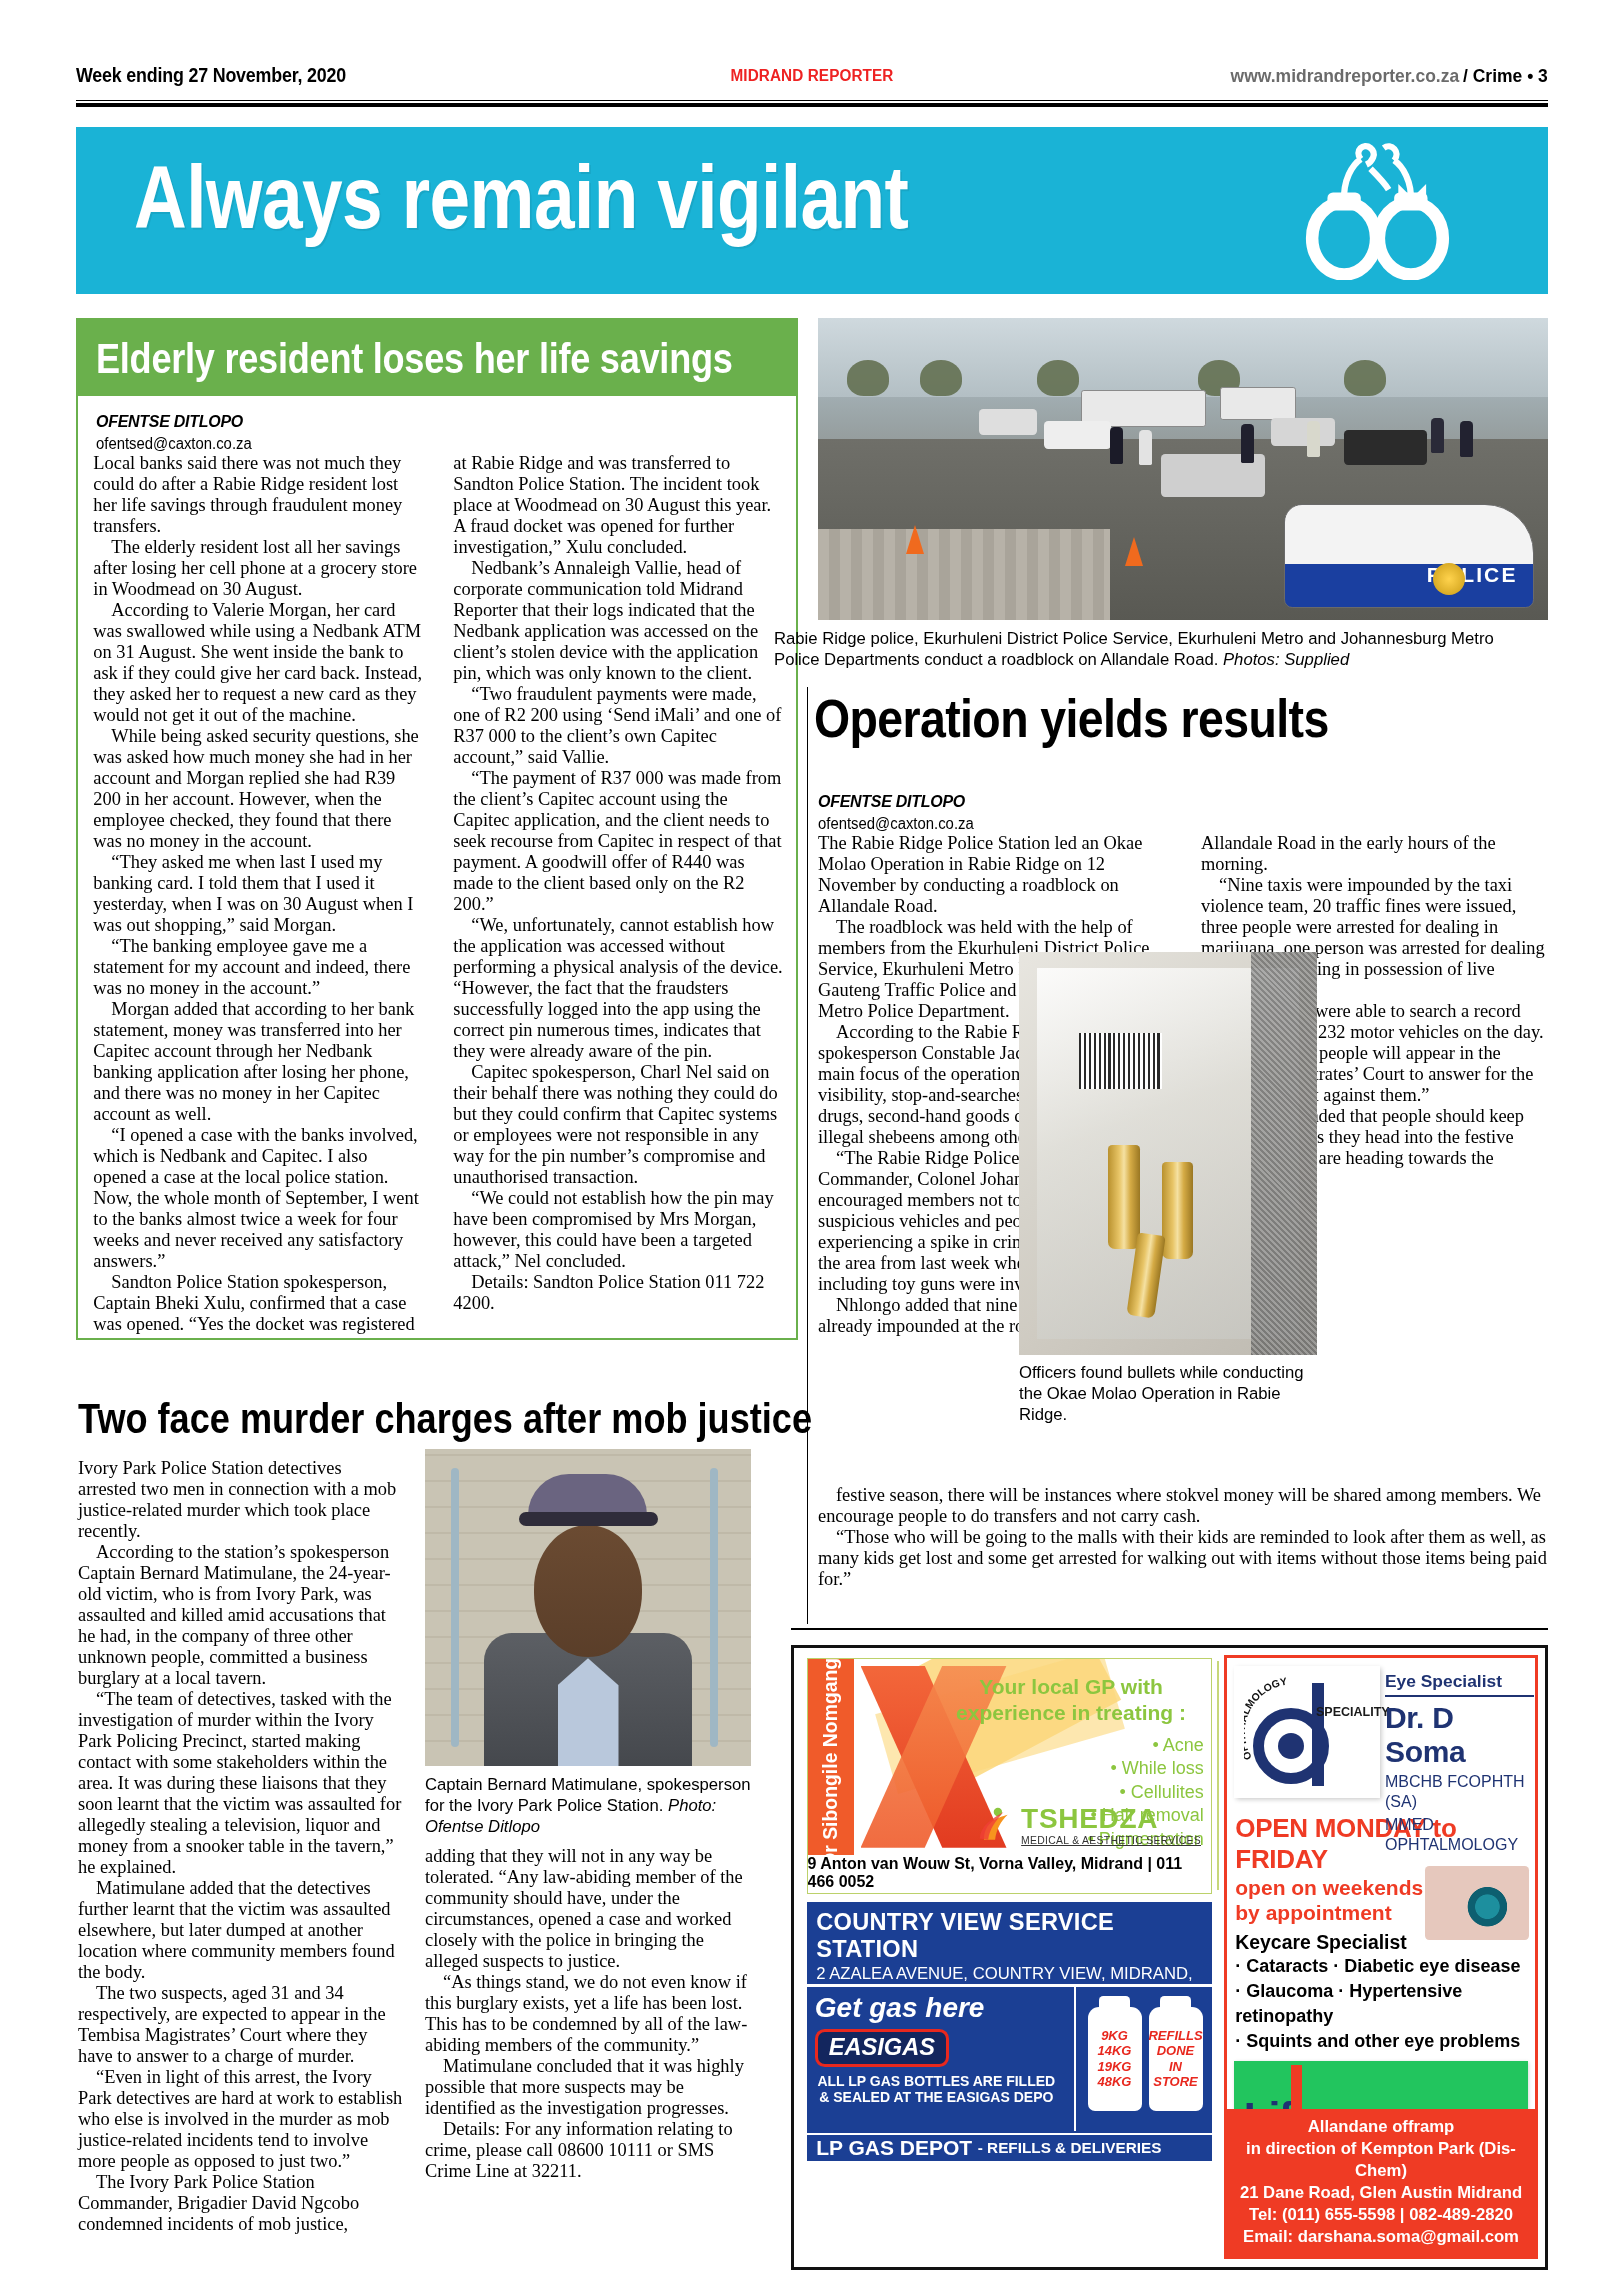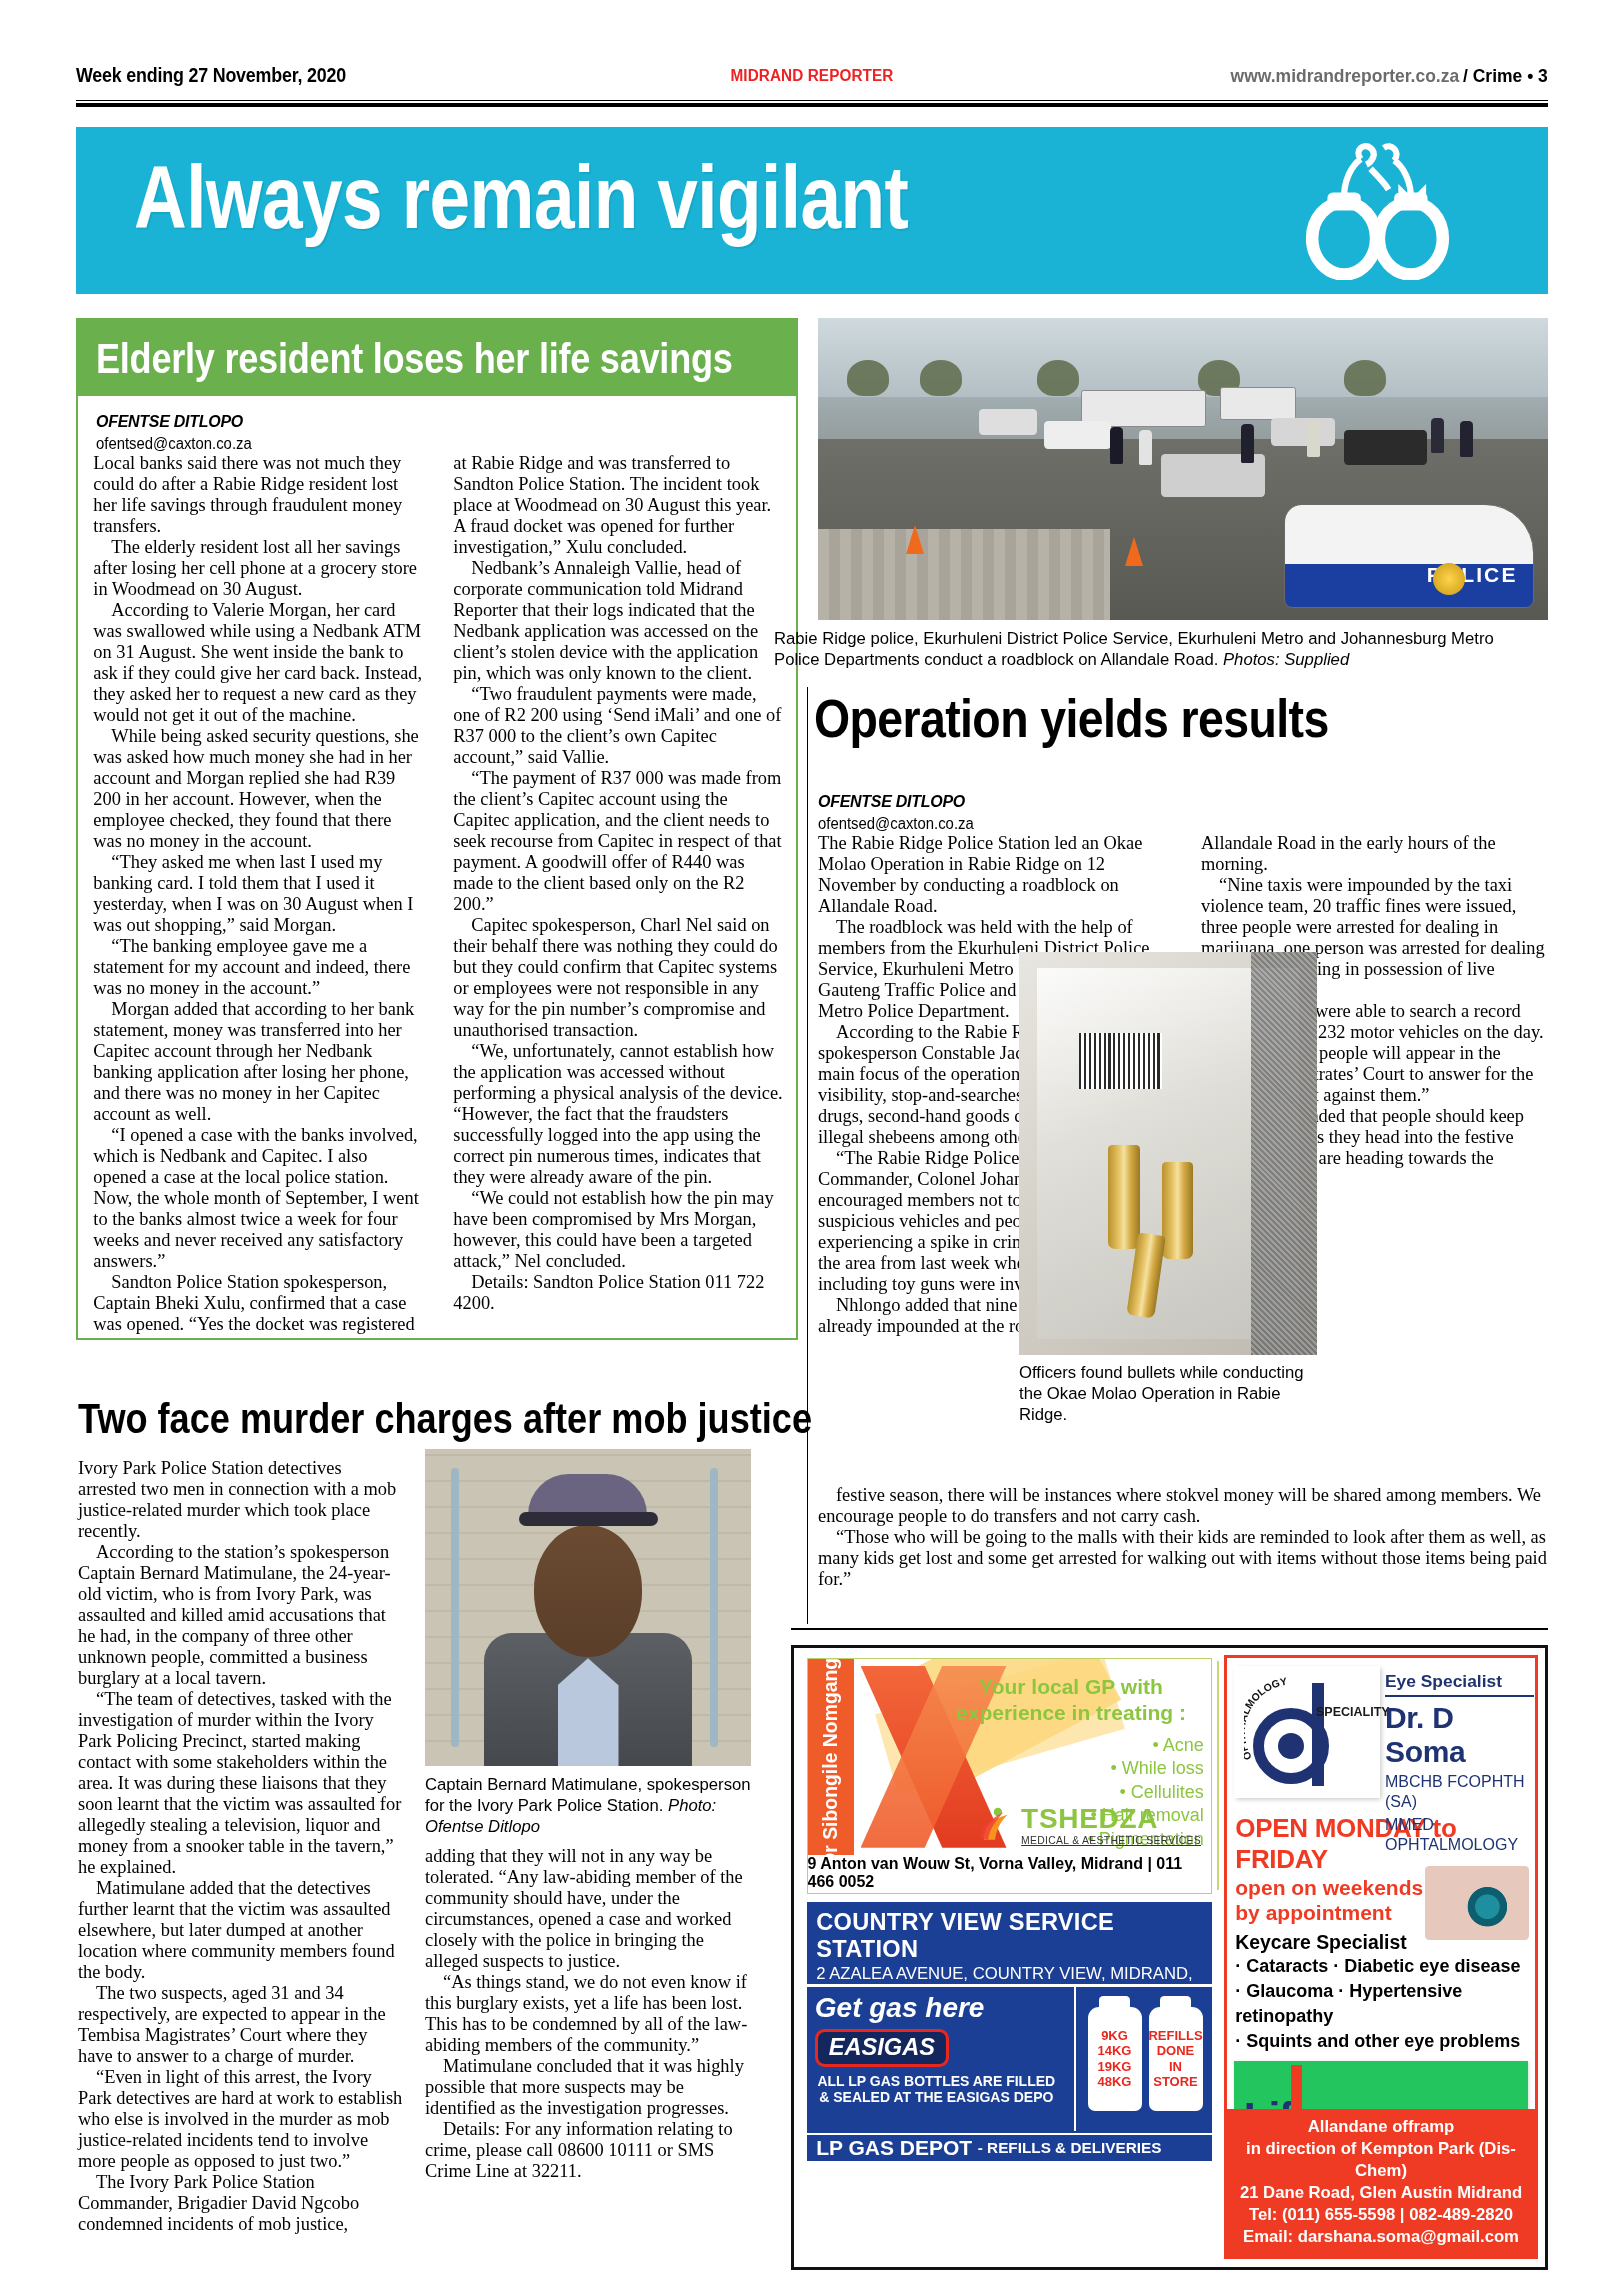--- a/index.html
+++ b/index.html
@@ -246,21 +246,21 @@
   .gas-title { font-family:"Liberation Sans",sans-serif; font-weight:bold; font-size:28px; font-style:italic; }
   .gas-logo {
     margin-top:4.2px; display:inline-block; background:#13265e; border:3.5px solid #e8281e; border-radius:9.7px;
     padding:2.8px 11px; font-family:"Liberation Sans",sans-serif; font-weight:bold; font-size:23.6px; font-style:italic; color:#fff;
   }
   .gas-note { margin-top:5.6px; font-family:"Liberation Sans",sans-serif; font-weight:bold; font-size:14px; line-height:16.7px; text-align:center; width:243px;}
   .bottle { width:54px; height:104px; background:#fff; border-radius:11px 11px 7px 7px; position:relative;
     display:flex; flex-direction:column; align-items:center; justify-content:center; }
   .bottle::before { content:""; position:absolute; top:-11px; left:50%; margin-left:-15.3px; width:30.5px; height:15.3px;
     background:#fff; border-radius:4.2px 4.2px 0 0; }
-  .bottle-txt { color:#e8281e; font-family:"Liberation Sans",sans-serif; font-weight:bold; font-size:13px; line-height:15.3px; text-align:center; }
+  .bottle-txt { color:#e8281e; font-family:"Liberation Sans",sans-serif; font-weight:bold; font-size:13px; line-height:15.3px; text-align:center;font-style:italic; }
   .gas-foot { position:absolute; left:0; bottom:0; width:405px; height:28px; border-top:2.1px solid #fff;
      display:flex; align-items:center; padding-left:9.7px; }
   .gas-foot b { font-family:"Liberation Sans",sans-serif; font-weight:bold; font-size:21px; }
   .gas-foot span { font-family:"Liberation Sans",sans-serif; font-weight:bold; font-size:15.3px; margin-left:5.6px; }
 
   
   .ad-soma { position:relative; width:314px; height:604px; border:3.5px solid #ef3b24; background:#fff; }
   .soma-top { position:relative; height:151px; }
   .soma-logo { position:absolute; left:7px; top:8.3px; width:146px; height:132px; background:#fff;
      box-shadow:2.1px 2.1px 4.9px rgba(0,0,0,.22); }
@@ -343,22 +343,22 @@
     <p>According to Valerie Morgan, her card was swallowed while using a Nedbank ATM on 31 August. She went inside the bank to ask if they could give her card back. Instead, they asked her to request a new card as they would not get it out of the machine.</p>
     <p>While being asked security questions, she was asked how much money she had in her account and Morgan replied she had R39 200 in her account. However, when the employee checked, they found that there was no money in the account.</p>
     <p>“They asked me when last I used my banking card. I told them that I used it yesterday, when I was on 30 August when I was out shopping,” said Morgan.</p>
     <p>“The banking employee gave me a statement for my account and indeed, there was no money in the account.”</p>
     <p>Morgan added that according to her bank statement, money was transferred into her Capitec account through her Nedbank banking application after losing her phone, and there was no money in her Capitec account as well.</p>
     <p>“I opened a case with the banks involved, which is Nedbank and Capitec. I also opened a case at the local police station. Now, the whole month of September, I went to the banks almost twice a week for four weeks and never received any satisfactory answers.”</p>
     <p>Sandton Police Station spokesperson, Captain Bheki Xulu, confirmed that a case was opened. “Yes the docket was registered at Rabie Ridge and was transferred to Sandton Police Station. The incident took place at Woodmead on 30 August this year. A fraud docket was opened for further investigation,” Xulu concluded.</p>
     <p>Nedbank’s Annaleigh Vallie, head of corporate communication told Midrand Reporter that their logs indicated that the Nedbank application was accessed on the client’s stolen device with the application pin, which was only known to the client.</p>
     <p>“Two fraudulent payments were made, one of R2 200 using ‘Send iMali’ and one of R37 000 to the client’s own Capitec account,” said Vallie.</p>
     <p>“The payment of R37 000 was made from the client’s Capitec account using the Capitec application, and the client needs to seek recourse from Capitec in respect of that payment. A goodwill offer of R440 was made to the client based only on the R2 200.”</p>
+    <p>“We, unfortunately, cannot establish how the application was accessed without performing a physical analysis of the device. “However, the fact that the fraudsters successfully logged into the app using the correct pin numerous times, indicates that they were already aware of the pin.</p>
     <p>Capitec spokesperson, Charl Nel said on their behalf there was nothing they could do but they could confirm that Capitec systems or employees were not responsible in any way for the pin number’s compromise and unauthorised transaction.</p>
-    <p>“We, unfortunately, cannot establish how the application was accessed without performing a physical analysis of the device. “However, the fact that the fraudsters successfully logged into the app using the correct pin numerous times, indicates that they were already aware of the pin.</p>
     <p>“We could not establish how the pin may have been compromised by Mrs Morgan, however, this could have been a targeted attack,” Nel concluded.</p>
     <p>Details: Sandton Police Station 011 722 4200.</p>
   </div>
 </div>
 
 <div class="photo-road">
   <div class="ph-sky"></div>
   <div class="ph-tree" style="left:4%"></div>
   <div class="ph-tree" style="left:14%"></div>
   <div class="ph-tree" style="left:30%"></div>

